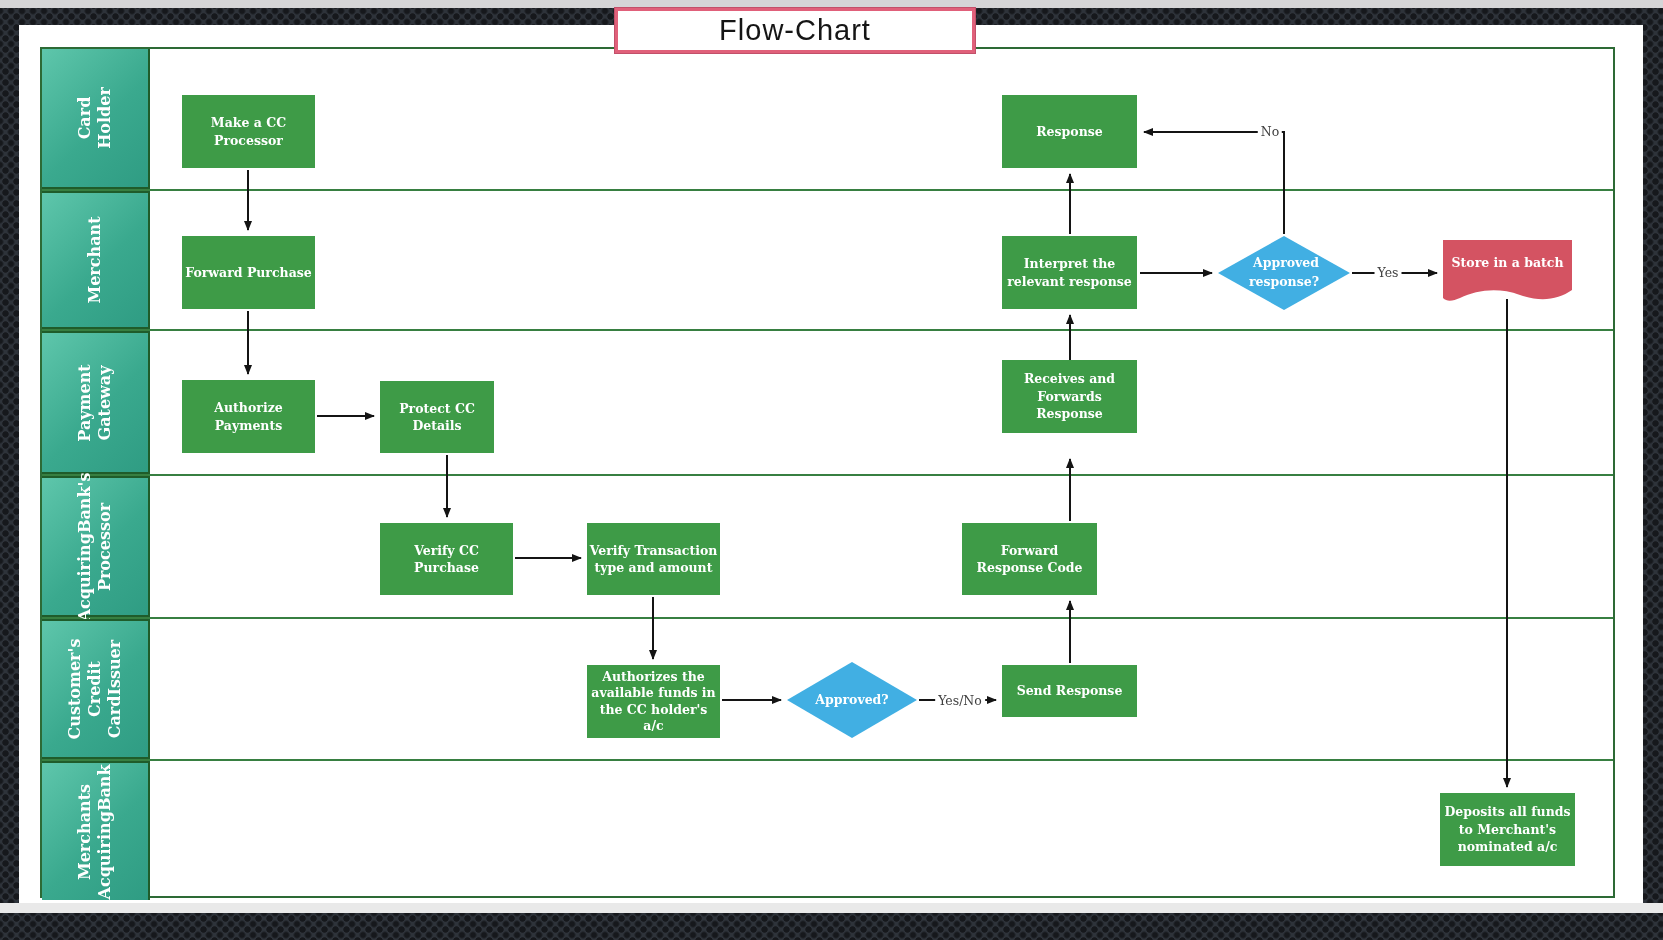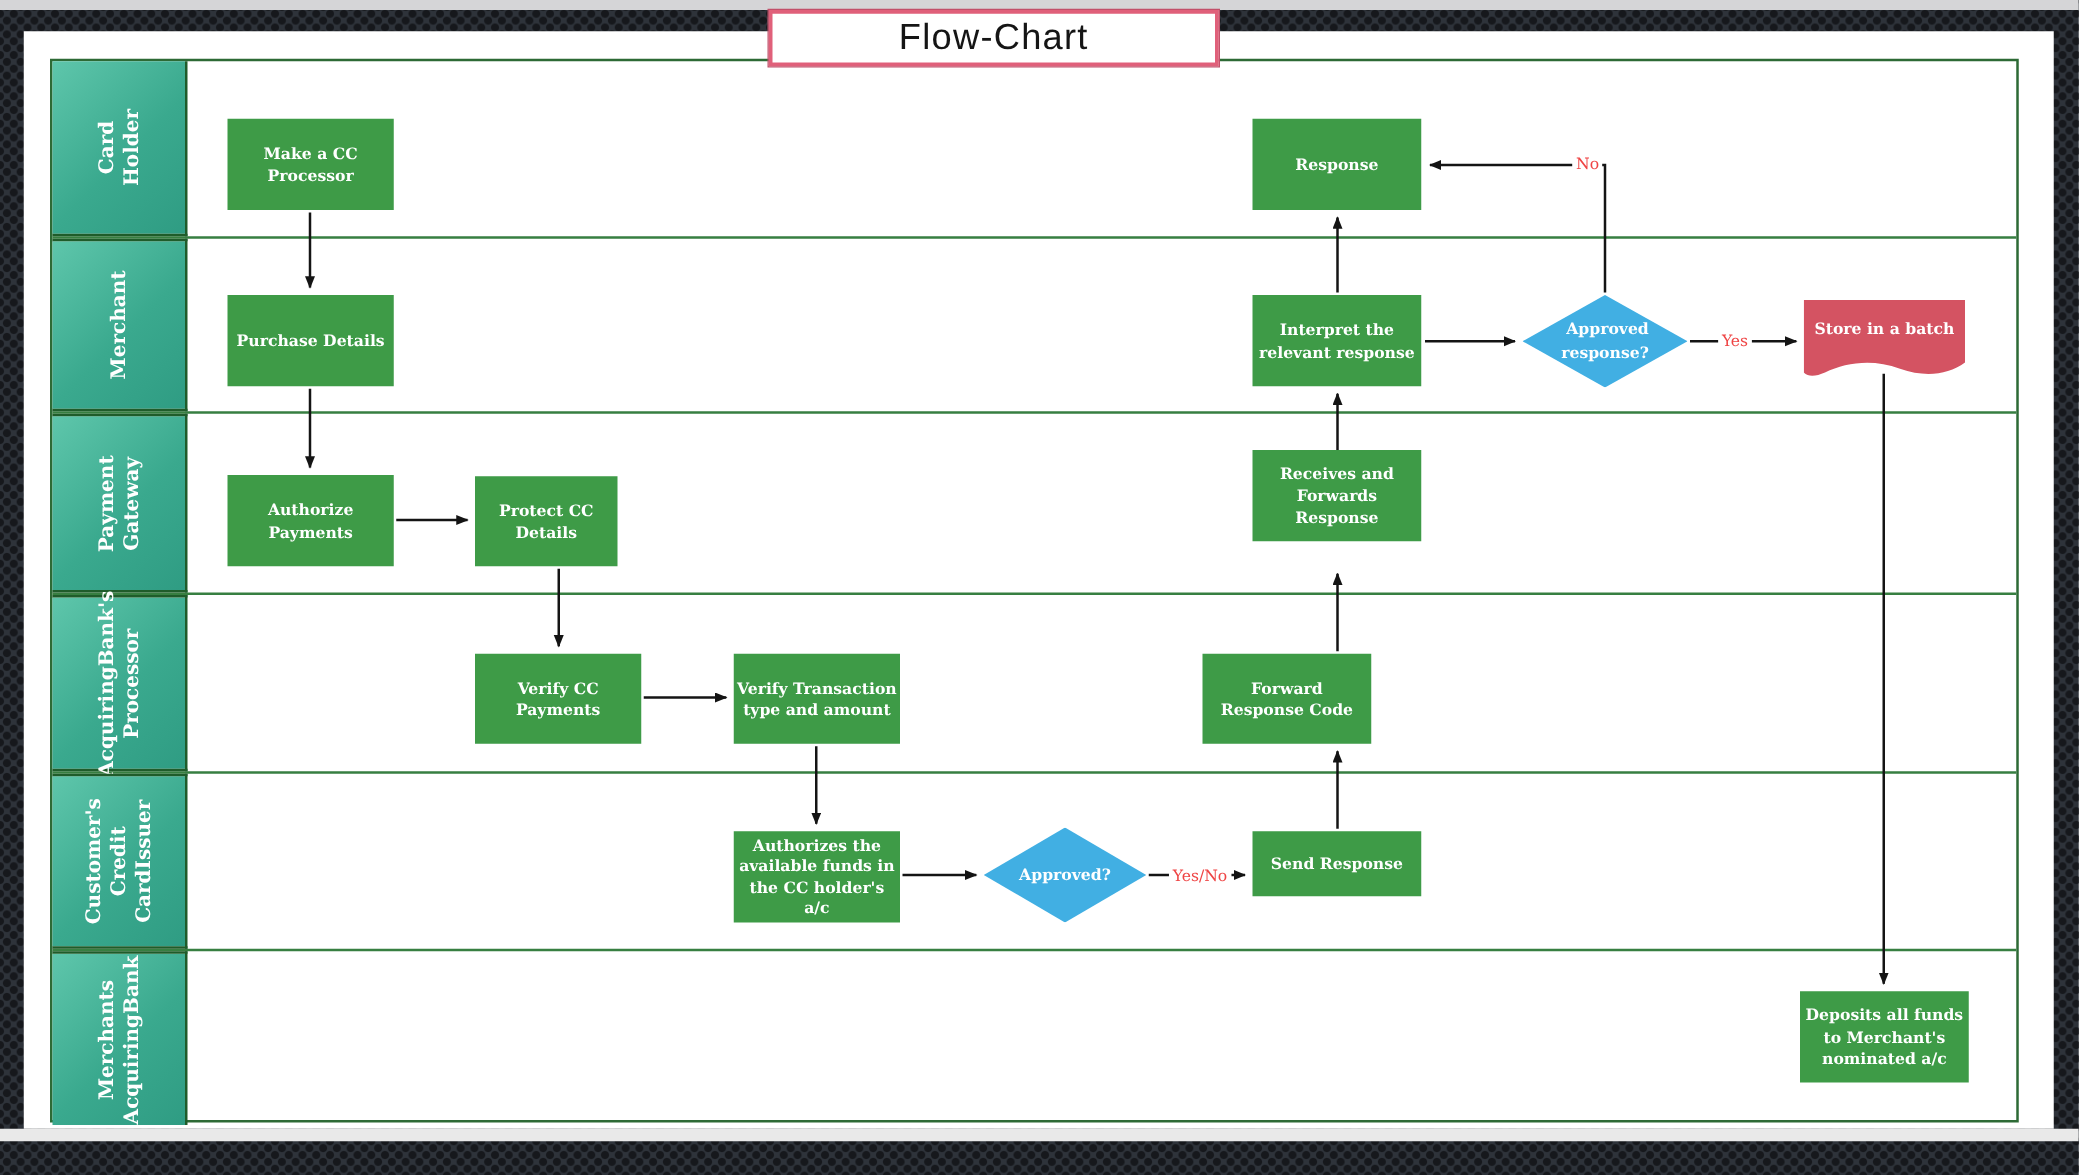--- a/index.html
+++ b/index.html
@@ -48,21 +48,21 @@
     font-size:12.5px;line-height:1.4;z-index:3;
   }
   .process{background:#3e9b47;}
   .decision{background:#41afe3;clip-path:polygon(50% 0,100% 50%,50% 100%,0 50%);line-height:1.5;text-align:right;}
   .flag{background:transparent;}
   .flag svg{position:absolute;inset:0;}
   .flag .flag-text{position:absolute;left:0;right:0;top:14px;z-index:2;}
   
   .edge-label{
     position:absolute;transform:translate(-50%,-50%);background:#ffffff;
-    padding:0 3px;color:#ef4444;font-family:"DejaVu Serif","Liberation Serif",serif;
+    padding:0 3px;color:#404040;font-family:"DejaVu Serif","Liberation Serif",serif;
     font-size:12.5px;z-index:4;white-space:nowrap;
   }
   .arrows{position:absolute;left:0;top:0;width:1663px;height:940px;z-index:2;pointer-events:none;}
 </style>
 </head>
 <body>
 
 <div class="top-strip"></div>
 <div class="slide"></div>
 <div class="bottom-strip"></div>
@@ -105,26 +105,26 @@
   <div class="lane" style="height:141px">
     <div class="lane-head">
       <div class="lane-label">Merchants
 AcquiringBank</div>
     </div>
   </div>
 </div>
 
 <div class="node process" style="left:182px;top:95px;width:133px;height:73px">Make a CC
 Processor</div>
-<div class="node process" style="left:182px;top:236px;width:133px;height:73px">Purchase Details</div>
+<div class="node process" style="left:182px;top:236px;width:133px;height:73px">Forward Purchase</div>
 <div class="node process" style="left:182px;top:380px;width:133px;height:73px">Authorize
 Payments</div>
 <div class="node process" style="left:380px;top:381px;width:114px;height:72px">Protect CC
 Details</div>
-<div class="node process" style="left:380px;top:523px;width:133px;height:72px">Verify CC Payments</div>
+<div class="node process" style="left:380px;top:523px;width:133px;height:72px">Verify CC Purchase</div>
 <div class="node process" style="left:587px;top:523px;width:133px;height:72px">Verify Transaction
 type and amount</div>
 <div class="node process" style="left:587px;top:665px;width:133px;height:73px;line-height:1.3">Authorizes the
 available funds in
 the CC holder's
 a/c</div>
 <div class="node decision" style="left:787px;top:662px;width:130px;height:76px">Approved?</div>
 <div class="node process" style="left:1002px;top:665px;width:135px;height:52px">Send Response</div>
 <div class="node process" style="left:962px;top:523px;width:135px;height:72px">Forward
 Response Code</div>

